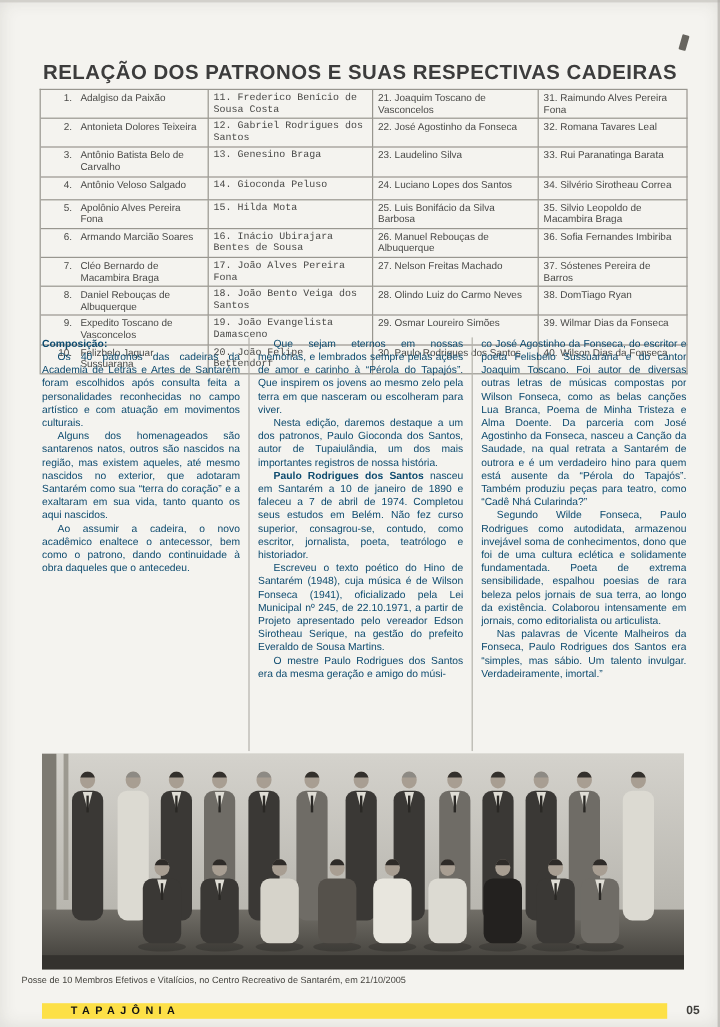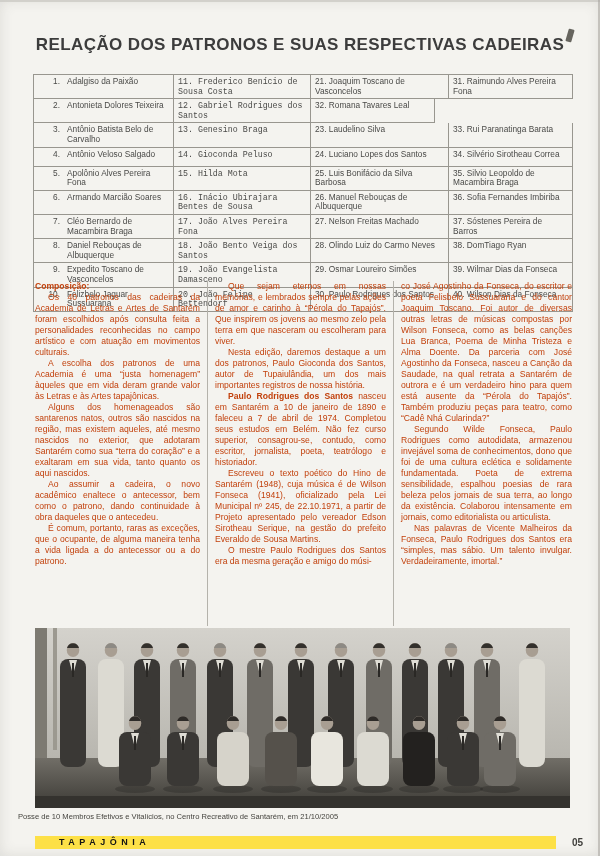--- a/index.html
+++ b/index.html
@@ -4,39 +4,39 @@
 <style>
   html,body{margin:0;padding:0;}
   body{width:600px;height:856px;background:#9a9894;font-family:"Liberation Sans",sans-serif;}
   .page{position:relative;width:600px;height:856px;background:#f4f3ef;overflow:hidden;
         box-shadow:inset 0 0 14px rgba(60,58,52,.12);}
   .edge-t{position:absolute;top:0;left:0;width:100%;height:2px;background:#c8c6c0;opacity:.7;}
   .edge-r{position:absolute;top:0;right:0;width:2px;height:100%;background:#a5a39d;opacity:.55;}
   .art1{position:absolute;top:29px;right:27px;width:6px;height:13px;background:#4e4b45;
         transform:rotate(16deg);border-radius:1px;opacity:.85;}
 
-  .title{position:absolute;top:24px;left:0;right:0;text-align:center;
+  .title{position:absolute;top:40px;left:0;right:0;text-align:center;
          font-size:17px;font-weight:bold;color:#3c3c3c;letter-spacing:.4px;}
 
   
   .ptable{position:absolute;top:74px;left:33px;width:539px;border-top:1px solid #98968f;
           border-left:1px solid #98968f;}
   .trow{display:flex;}
   .tcell{box-sizing:border-box;padding:2px 4px 2px 4px;font-size:8.3px;line-height:9.6px;
          color:#4a4a48;min-height:19px;border-right:1px solid #98968f;border-bottom:1px solid #98968f;}
   .tc0{width:140px;display:flex;}
   .tc1{width:137px;font-family:Liberation Mono, monospace;}
   .tc2{width:138px;}
   .tc3{width:124px;}
   .tc0 .num{flex:none;width:22px;text-align:right;padding-right:7px;}
   .tc0 .nm{flex:1;}
 
   
   .article{position:absolute;top:281px;left:35px;width:537px;height:345px;display:flex;
-           overflow:hidden;color:#c2410c;}
+           overflow:hidden;color:#0c4a6e;}
   .acol{box-sizing:border-box;font-size:8.6px;line-height:11px;text-align:justify;}
   .acol p{margin:0;}
   .acol p.ind{text-indent:13px;}
   .acol-0{width:172px;padding-right:7px;}
   .acol-1{width:186px;padding:0 7px;border-left:1px solid #b4b2ab;}
   .acol-2{flex:1;padding-left:7px;border-left:1px solid #b4b2ab;}
 
   
   .photo{position:absolute;top:628px;left:35px;width:535px;height:180px;background:#c4c2bc;}
   .photo svg{display:block;}
@@ -69,20 +69,21 @@
         <div class="tcell tc1">11. Frederico Benício de Sousa Costa</div>
         <div class="tcell tc2">21. Joaquim Toscano de Vasconcelos</div>
         <div class="tcell tc3">31. Raimundo Alves Pereira Fona</div>
       </div>
       <div class="trow">
         <div class="tcell tc0">
           <span class="num">2.</span>
           <span class="nm">Antonieta Dolores Teixeira</span>
         </div>
         <div class="tcell tc1">12. Gabriel Rodrigues dos Santos</div>
+        <div class="tcell tc2">22. José Agostinho da Fonseca</div>
         <div class="tcell tc3">32. Romana Tavares Leal</div>
       </div>
       <div class="trow">
         <div class="tcell tc0">
           <span class="num">3.</span>
           <span class="nm">Antônio Batista Belo de Carvalho</span>
         </div>
         <div class="tcell tc1">13. Genesino Braga</div>
         <div class="tcell tc2">23. Laudelino Silva</div>
         <div class="tcell tc3">33. Rui Paranatinga Barata</div>
@@ -149,24 +150,22 @@
         <div class="tcell tc1">20. João Felipe Bettendorf</div>
         <div class="tcell tc2">30. Paulo Rodrigues dos Santos</div>
         <div class="tcell tc3">40. Wilson Dias da Fonseca</div>
       </div>
     </div>
 
   <div class="article" id="article">
       <div class="acol acol-0">
         <p><b>Composição:</b></p>
         <p class="ind">Os 40 patronos das cadeiras da Academia de Letras e Artes de Santarém foram escolhidos após consulta feita a personalidades reconhecidas no campo artístico e com atuação em movimentos culturais.</p>
-        <p class="ind">A escolha dos patronos de uma Academia é uma “justa homenagem” àqueles que em vida deram grande valor às Letras e às Artes tapajônicas.</p>
         <p class="ind">Alguns dos homenageados são santarenos natos, outros são nascidos na região, mas existem aqueles, até mesmo nascidos no exterior, que adotaram Santarém como sua “terra do coração” e a exaltaram em sua vida, tanto quanto os aqui nascidos.</p>
         <p class="ind">Ao assumir a cadeira, o novo acadêmico enaltece o antecessor, bem como o patrono, dando continuidade à obra daqueles que o antecedeu.</p>
-        <p class="ind">É comum, portanto, raras as exceções, que o ocupante, de alguma maneira tenha a vida ligada a do antecessor ou a do patrono.</p>
       </div>
       <div class="acol acol-1">
         <p class="ind">Que sejam eternos em nossas memórias, e lembrados sempre pelas ações de amor e carinho à “Pérola do Tapajós”. Que inspirem os jovens ao mesmo zelo pela terra em que nasceram ou escolheram para viver.</p>
         <p class="ind">Nesta edição, daremos destaque a um dos patronos, Paulo Gioconda dos Santos, autor de Tupaiulândia, um dos mais importantes registros de nossa história.</p>
         <p class="ind"><b>Paulo Rodrigues dos Santos</b> nasceu em Santarém a 10 de janeiro de 1890 e faleceu a 7 de abril de 1974. Completou seus estudos em Belém. Não fez curso superior, consagrou-se, contudo, como escritor, jornalista, poeta, teatrólogo e historiador.</p>
         <p class="ind">Escreveu o texto poético do Hino de Santarém (1948), cuja música é de Wilson Fonseca (1941), oficializado pela Lei Municipal nº 245, de 22.10.1971, a partir de Projeto apresentado pelo vereador Edson Sirotheau Serique, na gestão do prefeito Everaldo de Sousa Martins.</p>
         <p class="ind">O mestre Paulo Rodrigues dos Santos era da mesma geração e amigo do músi-</p>
       </div>
       <div class="acol acol-2">
         <p>co José Agostinho da Fonseca, do escritor e poeta Felisbelo Sussuarana e do cantor Joaquim Toscano. Foi autor de diversas outras letras de músicas compostas por Wilson Fonseca, como as belas canções Lua Branca, Poema de Minha Tristeza e Alma Doente. Da parceria com José Agostinho da Fonseca, nasceu a Canção da Saudade, na qual retrata a Santarém de outrora e é um verdadeiro hino para quem está ausente da “Pérola do Tapajós”. Também produziu peças para teatro, como “Cadê Nhá Cularinda?”</p>

